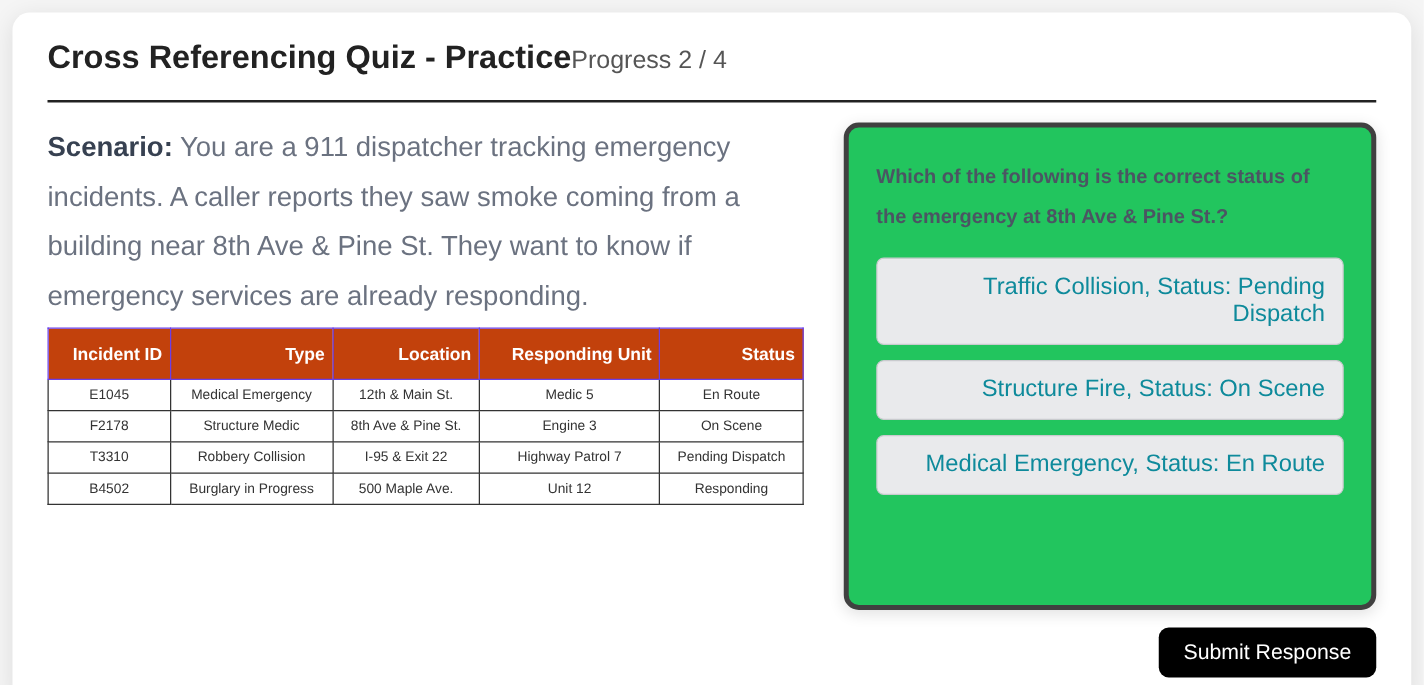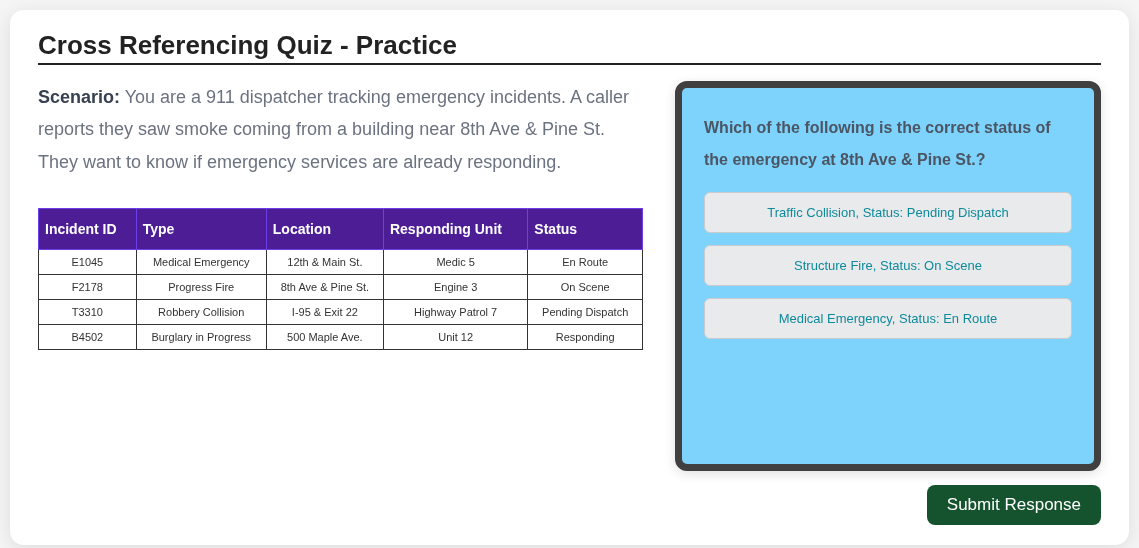--- a/index.html
+++ b/index.html
@@ -14,21 +14,21 @@
     box-shadow: 0 4px 20px rgba(0,0,0,0.1);
     padding: 20px 28px 20px 28px;
     width: 1119px;
     margin: 0 auto;
     position: relative;
   }
   .header-row {
     display: flex;
     align-items: baseline;
     border-bottom: 2px solid #222;
-    padding-bottom: 2px;
+    padding-bottom: 19px;
     margin-bottom: 16px;
   }
   .title {
     font-size: 26px;
     font-weight: 700;
     color: #222;
   }
   .progress {
     font-size: 20px;
     color: #555;
@@ -36,104 +36,105 @@
   }
   .body-row {
     display: flex;
     gap: 32px;
     align-items: flex-start;
   }
   .left {
     flex: 0 0 605px;
   }
   .scenario {
-    font-size: 18px;
+    font-size: 22px;
     color: #6b7280;
     line-height: 1.8;
-    margin-bottom: 30px;
+    margin-bottom: 6px;
   }
   .scenario .label {
     font-weight: 700;
     color: #374151;
   }
   table {
     border-collapse: collapse;
     width: 100%;
     font-size: 11px;
   }
   th {
-    background: #4c1d95;
+    background: #c2410c;
     color: #fff;
     font-weight: 600;
     font-size: 14px;
     padding: 12px 6px;
     border: 1px solid #6a3fe8;
-    text-align: left;
+    text-align: right;
   }
   td {
     border: 1px solid #333;
     padding: 6px 6px;
     text-align: center;
     color: #333;
     font-size: 11px;
   }
   .right {
     flex: 1;
-    background: #7dd3fc;
-    border: 7px solid #404040;
+    background: #22c55e;
+    border: 4px solid #404040;
     border-radius: 12px;
     box-shadow: 0 3px 12px rgba(0,0,0,0.12);
     padding: 24px 22px 30px 22px;
     min-height: 390px;
   }
   .question {
     font-size: 16px;
     font-weight: 700;
     color: #4b5563;
     line-height: 2.0;
     margin-bottom: 16px;
   }
   .option {
     display: block;
     width: 100%;
-    text-align: center;
+    text-align: right;
     background: #e9eaec;
     border: 1px solid #c9cbce;
     border-radius: 6px;
     padding: 12px 14px;
-    font-size: 13px;
+    font-size: 19px;
     color: #0e8a9b;
     margin-bottom: 12px;
     cursor: pointer;
     font-family: inherit;
   }
   .submit-row {
     display: flex;
     justify-content: flex-end;
     margin-top: 14px;
   }
   .submit-btn {
-    background: #14532d;
+    background: #000000;
     color: #fff;
     border: none;
     border-radius: 8px;
     padding: 10px 20px;
     font-size: 17px;
     font-weight: 500;
     cursor: pointer;
     font-family: inherit;
   }
 </style>
 </head>
 <body>
 
 <div class="card">
 
   <div class="header-row">
     <div class="title">Cross Referencing Quiz - Practice</div>
+    <div class="progress">Progress 2 / 4</div>
   </div>
 
   <div class="body-row">
 
     <div class="left">
       <p class="scenario">
         <span class="label">Scenario:</span><span> You are a 911 dispatcher tracking emergency incidents. A caller reports they saw smoke coming from a building near 8th Ave &amp; Pine St. They want to know if emergency services are already responding.</span>
       </p>
 
       <table>
@@ -149,21 +150,21 @@
         <tbody>
           <tr>
             <td>E1045</td>
             <td>Medical Emergency</td>
             <td>12th &amp; Main St.</td>
             <td>Medic 5</td>
             <td>En Route</td>
           </tr>
           <tr>
             <td>F2178</td>
-            <td>Progress Fire</td>
+            <td>Structure Medic</td>
             <td>8th Ave &amp; Pine St.</td>
             <td>Engine 3</td>
             <td>On Scene</td>
           </tr>
           <tr>
             <td>T3310</td>
             <td>Robbery Collision</td>
             <td>I-95 &amp; Exit 22</td>
             <td>Highway Patrol 7</td>
             <td>Pending Dispatch</td>

